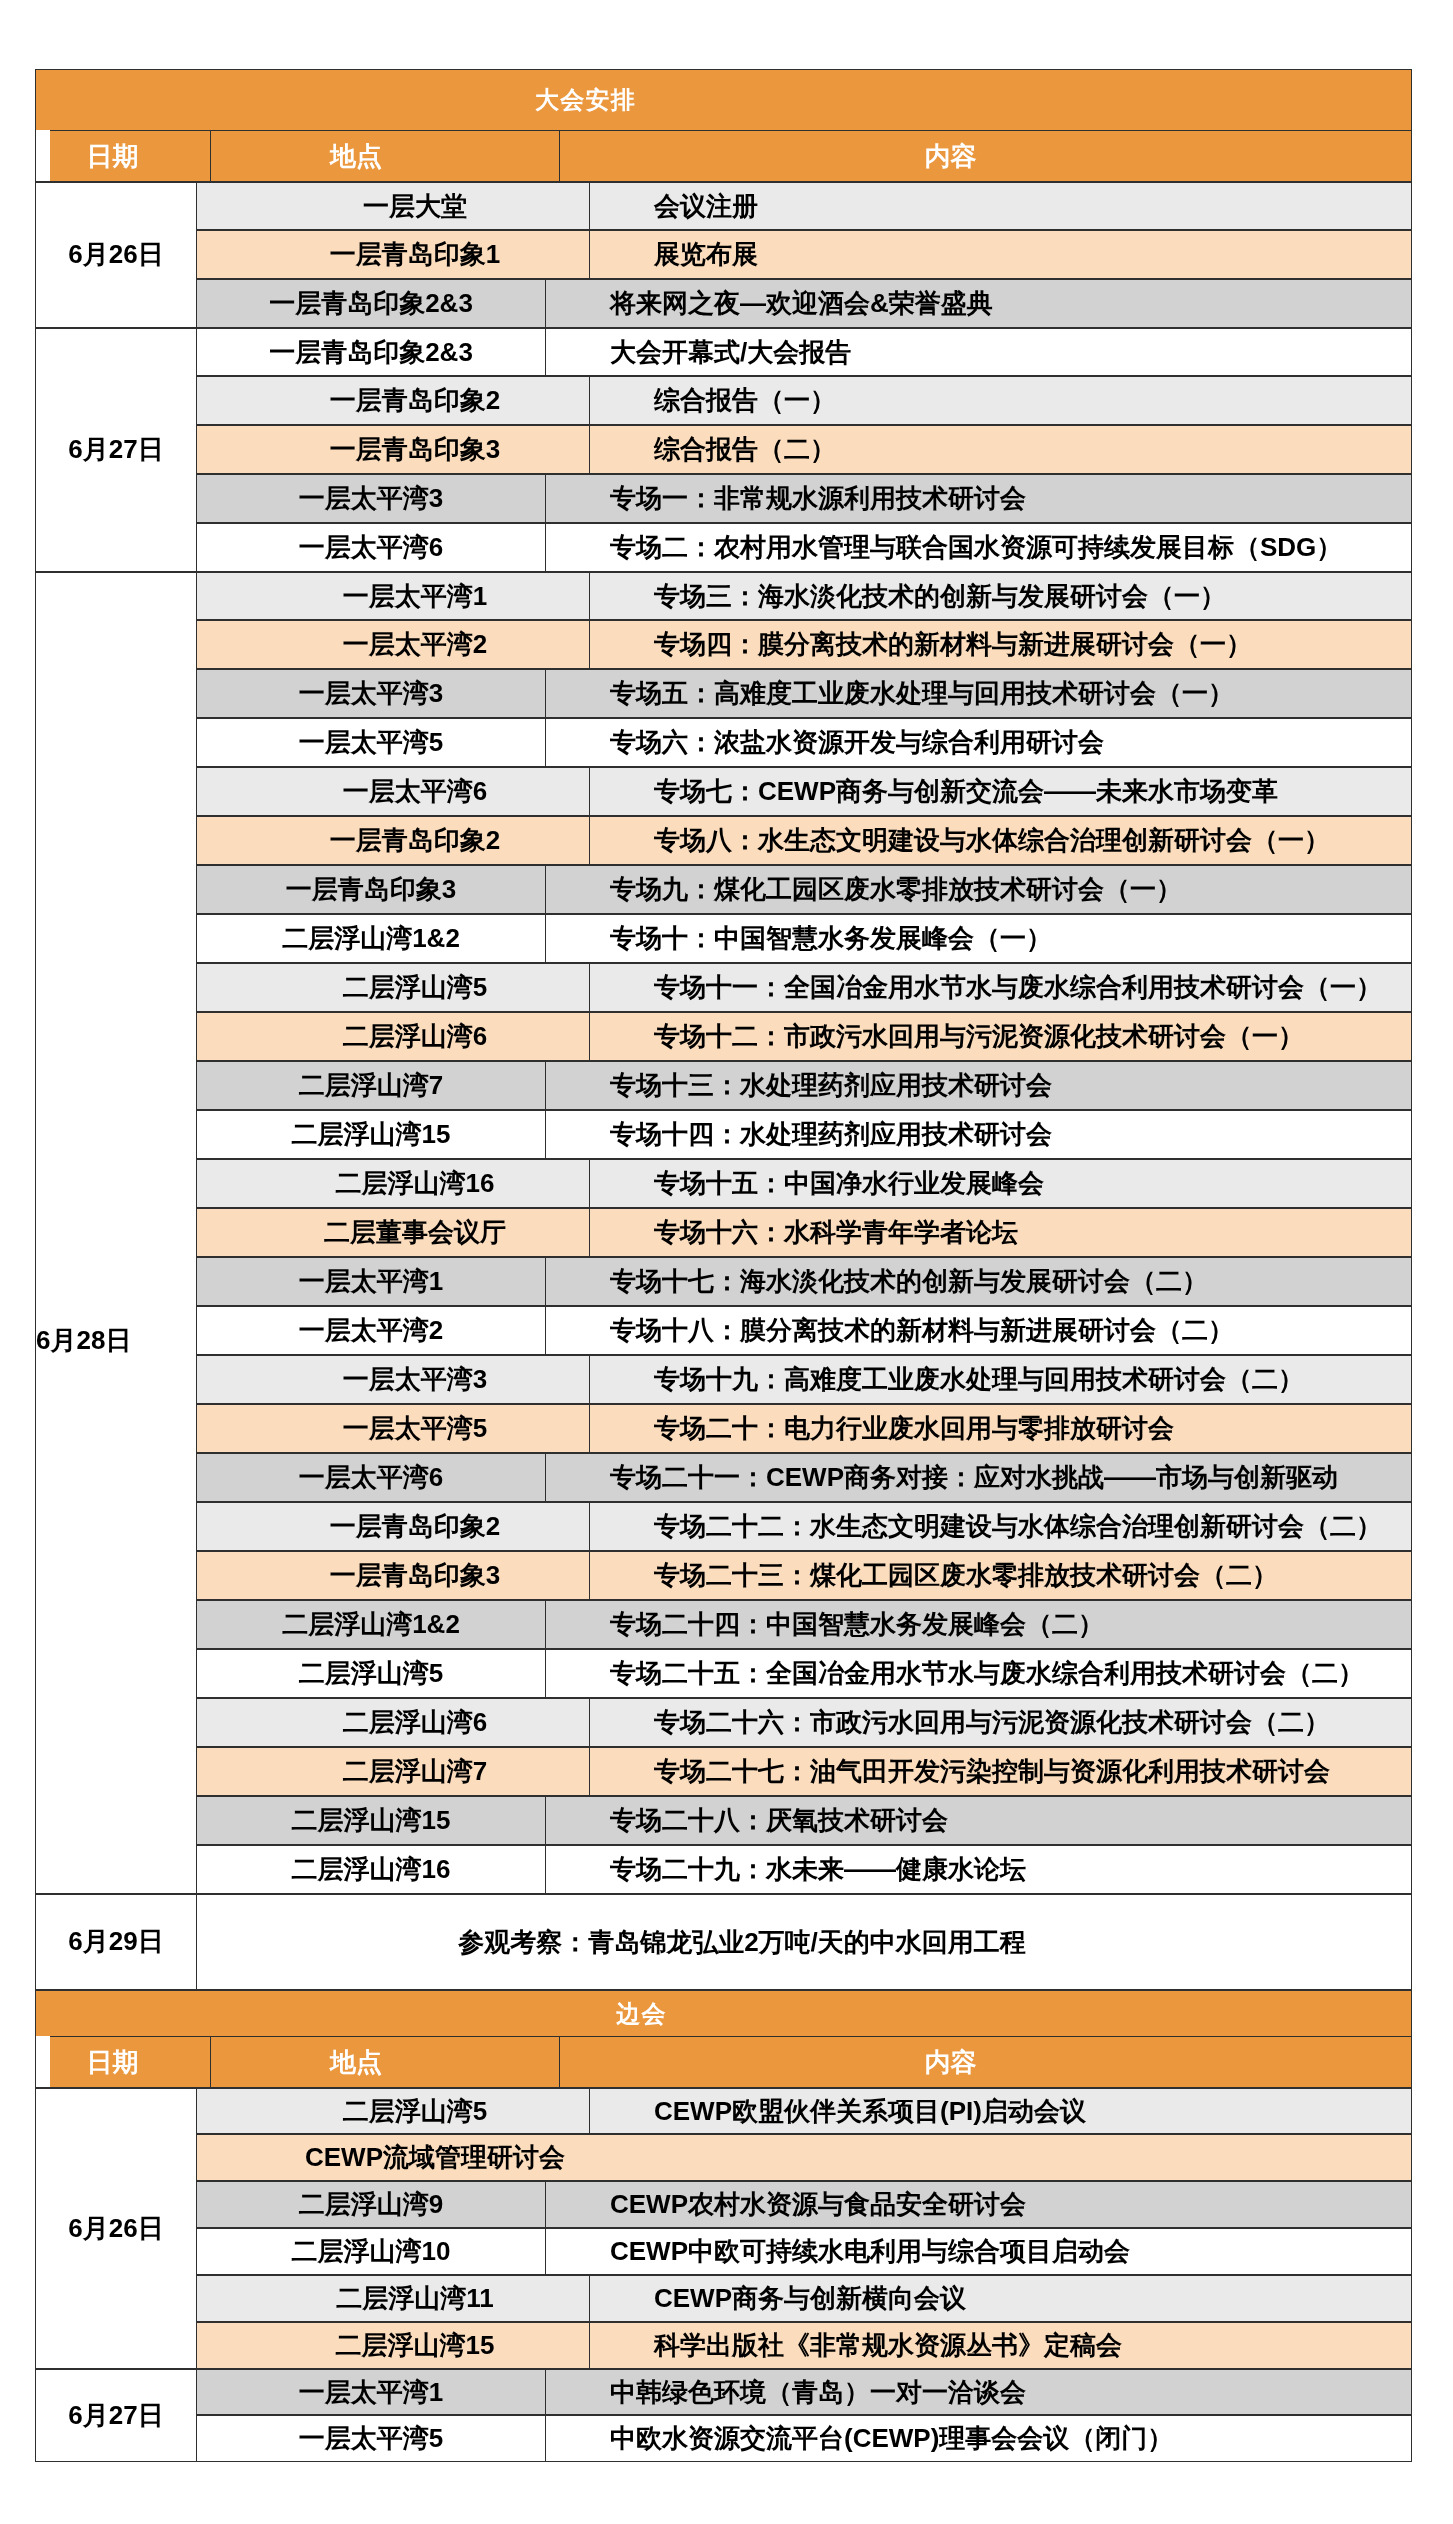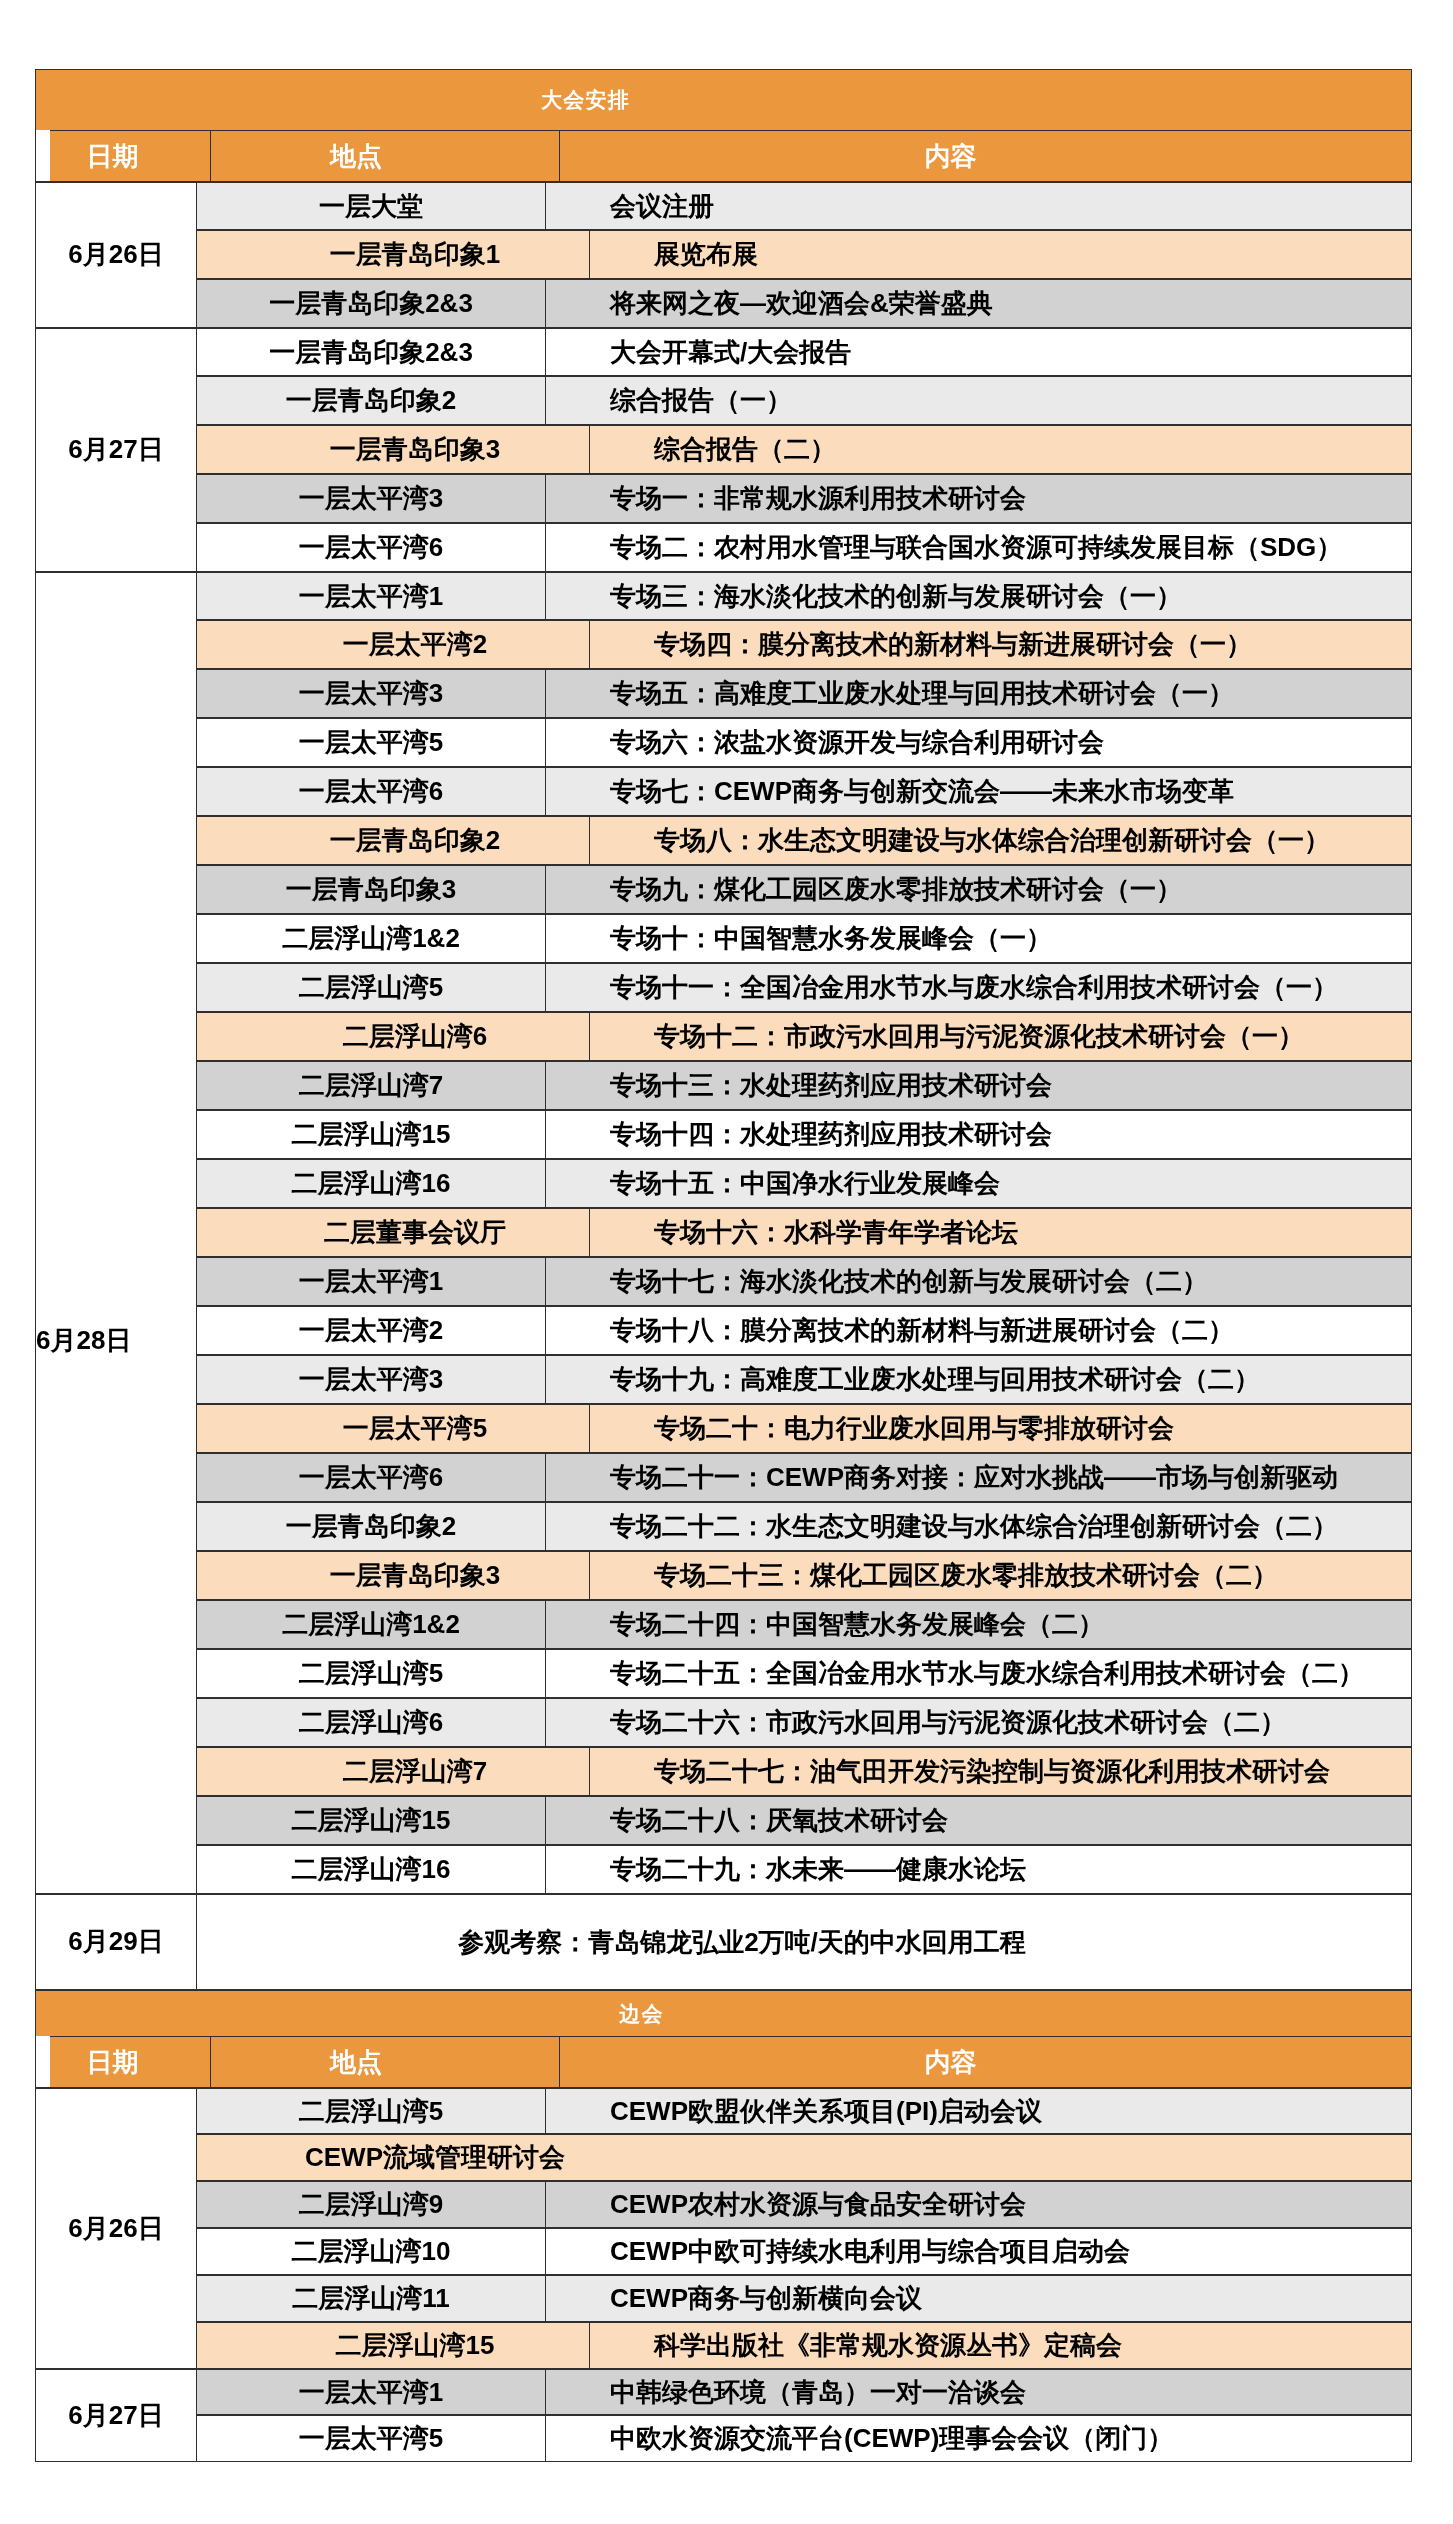--- a/index.html
+++ b/index.html
@@ -20,21 +20,21 @@
     background: #fff;
   }
   
   .band {
     background: var(--orange, #ea973e);
     display: flex; align-items: center; justify-content: center;
     box-sizing: border-box;
   }
   .band1 { height: 60px; }
   .band2 { height: 47px; border-top: 2.9px solid var(--border, #2f2f2f); }
-  .band-title { color: var(--htext, #fff); font-size: 21px; letter-spacing: 1.2px; }
+  .band-title { color: var(--htext, #fff); font-size: 24px; letter-spacing: 1.2px; }
   .t-main { transform: translateX(-138px); }
   .t-side { transform: translateX(-82px); }
   
   .hrow {
     display: flex;
     background: var(--orange, #ea973e);
     border-top: 1.8px solid var(--border, #2f2f2f);
     height: 51px;
     box-sizing: border-box;
     margin-left: 14px;
@@ -80,21 +80,21 @@
     font-size: 26px;
     padding-left: 64px;
     box-sizing: border-box;
   }
   .content-merged {
     flex: 1; display: flex; align-items: center; justify-content: center;
     font-size: 26px;
     transform: translateX(-62px);
   }
   
-  .bg-lg { background: var(--lg, #eaeaea); }
+  .bg-lg { background: var(--lg, #eaeaea); padding-left: 44px; }
   .bg-pe { background: var(--pe, #fbdcbd); padding-left: 44px; }
   .bg-dg { background: var(--dg, #d2d2d2); }
   .bg-wh { background: var(--wh, #ffffff); }
 </style>
 </head>
 <body>
 
 <div class="sched">
   <div class="band band1">
     <span class="band-title t-main">大会安排</span>

